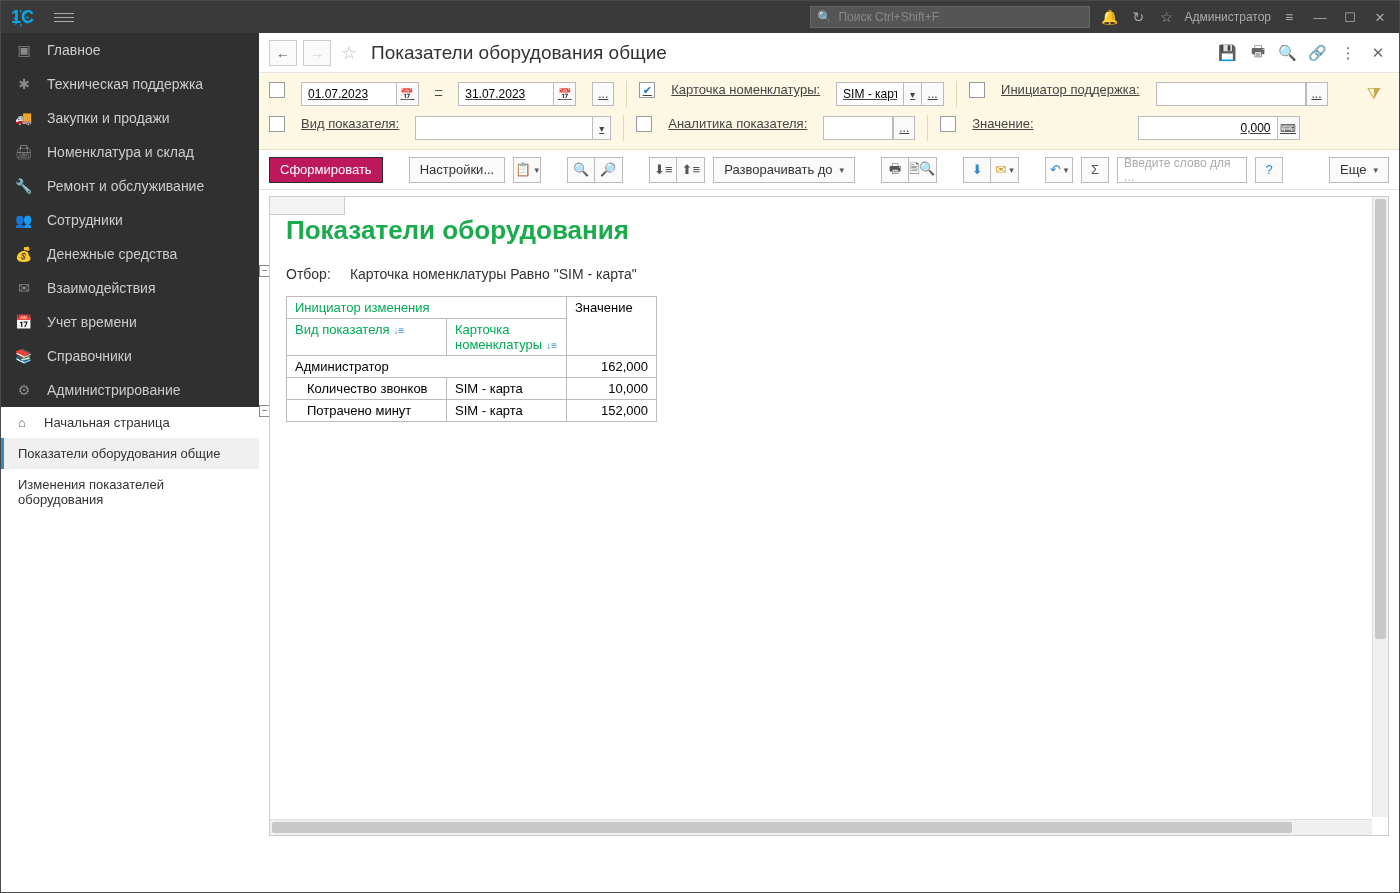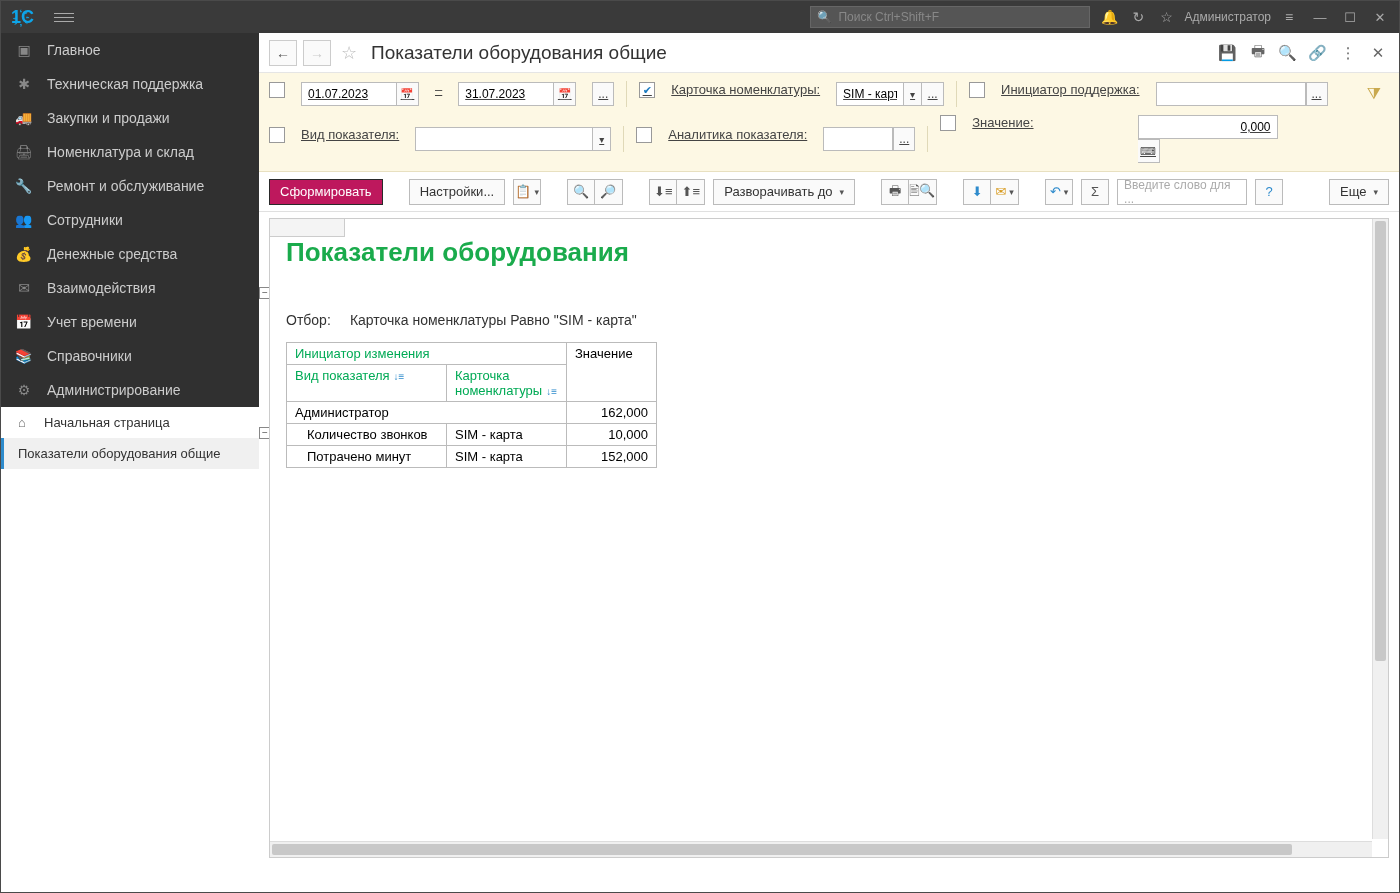--- a/index.html
+++ b/index.html
@@ -45,40 +45,40 @@
 .datefield input { width:96px; height:24px; border:1px solid #bbb; padding:0 6px; font-size:12px; }
 .datefield .cal { width:22px; height:24px; border:1px solid #bbb; border-left:none; background:#fafafa; display:flex;align-items:center;justify-content:center; color:#666; font-size:11px;}
 .dots { width:22px; height:24px; border:1px solid #bbb; background:#fafafa; display:flex;align-items:center;justify-content:center; font-size:12px;}
 .lbl { white-space:nowrap; }
 .combo { display:flex; align-items:center;}
 .combo input { height:24px; border:1px solid #bbb; padding:0 6px; font-size:12px; background:#fff;}
 .combo .dd { width:18px; height:24px; border:1px solid #bbb; border-left:none; background:#fafafa; display:flex;align-items:center;justify-content:center; font-size:10px;}
 #filters .grp { display:flex; align-items:flex-start; gap:16px;text-decoration:underline;}
 #filters .sep { width:1px; height:26px; background:#e0d9b8; margin:0 4px;}
 #filters .funnel { margin-left:auto; color:#c9a94e; font-size:16px; padding-right:8px;}
-.numfield { display:flex;flex-direction:column;}
+.numfield { display:flex;}
 .numfield input { width:140px; height:24px; border:1px solid #bbb; text-align:right; padding:0 6px; font-size:12px;}
 .numfield .cal{ width:22px; height:24px; border:1px solid #bbb; border-left:none; background:#fafafa; display:flex;align-items:center;justify-content:center; font-size:11px;}
 
 #toolbar { height:40px; border-bottom:1px solid #e0e0e0; display:flex; align-items:center; padding:0 10px; gap:8px; font-size:13px;}
 #toolbar .btn { height:26px; border:1px solid #bbb; background:#fafafa; padding:0 10px; display:flex; align-items:center; gap:4px; color:#333; font-size:13px;}
 #toolbar .btn.primary { background:#be185d; color:#fff; border-color:#2a2a2a;}
 #toolbar .ibtn { width:28px; height:26px; border:1px solid #bbb; background:#fafafa; display:flex; align-items:center; justify-content:center; color:#555; font-size:13px;}
 #toolbar .grp { display:flex; gap:0;}
 #toolbar .grp .ibtn:not(:first-child){border-left:none;}
 #toolbar .srch { width:130px; height:26px; border:1px solid #bbb; padding:0 6px; color:#aaa; font-size:12px; display:flex;align-items:center;}
 #toolbar .gap { width:10px;}
 
 #report { flex:1; overflow:auto; position:relative; padding:6px 10px 10px 10px;}
 #report .sheet { border:1px solid #ccc; min-height:640px; position:relative; background:#fff; }
 #report .corner { position:absolute; top:0; left:0; width:75px; height:18px; border-right:1px solid #ccc; border-bottom:1px solid #ccc; background:#f4f4f4;}
 #report .inner { padding:18px 16px 10px 16px;}
 #report h2 { color:#1aab4c; font-size:26px; font-weight:bold; margin-bottom:20px;}
 #report .filterline { font-size:14px; color:#333; margin-bottom:14px;}
-#report .filterline .k { display:inline-block; width:60px;margin-top:24px;}
+#report .filterline .k { display:inline-block; width:60px;}
 #report table { border-collapse:collapse; font-size:13px;}
 #report th,#report td { border:1px solid #bbb; padding:3px 8px; text-align:left; vertical-align:top;}
 #report th { font-weight:normal; }
 #report th.h1 { color:#0a5; background:#fff;}
 #report .groupcell { font-weight:normal;}
 #report td.num { text-align:right;}
 .treebtn { width:12px; height:12px; border:1px solid #888; display:inline-flex; align-items:center; justify-content:center; font-size:10px; line-height:1; color:#555; background:#fff; margin-right:4px;}
 .sorticon { font-size:10px; color:#2e8bcc; margin-left:4px;}
 
 .scrollbar-v { position:absolute; right:0; top:0; bottom:18px; width:16px; background:#f0f0f0; border-left:1px solid #ddd;}
@@ -162,20 +162,23 @@
           <span class="ic">⚙</span>
           <span>Администрирование</span>
         </div>
       <div class="sub">
         <div class="subitem">
             <span class="ic">⌂</span>
             <span>Начальная страница</span>
           </div>
         <div class="subitem active">
             <span>Показатели оборудования общие</span>
+          </div>
+        <div class="subitem">
+            <span>Изменения показателей оборудования</span>
           </div>
       </div>
     </div>
 
     <div id="content">
       <div id="ctop">
         <div class="navb">←</div>
         <div class="navb" style="color:#ccc;">→</div>
         <div class="star">☆</div>
         <h1>Показатели оборудования общие</h1>

